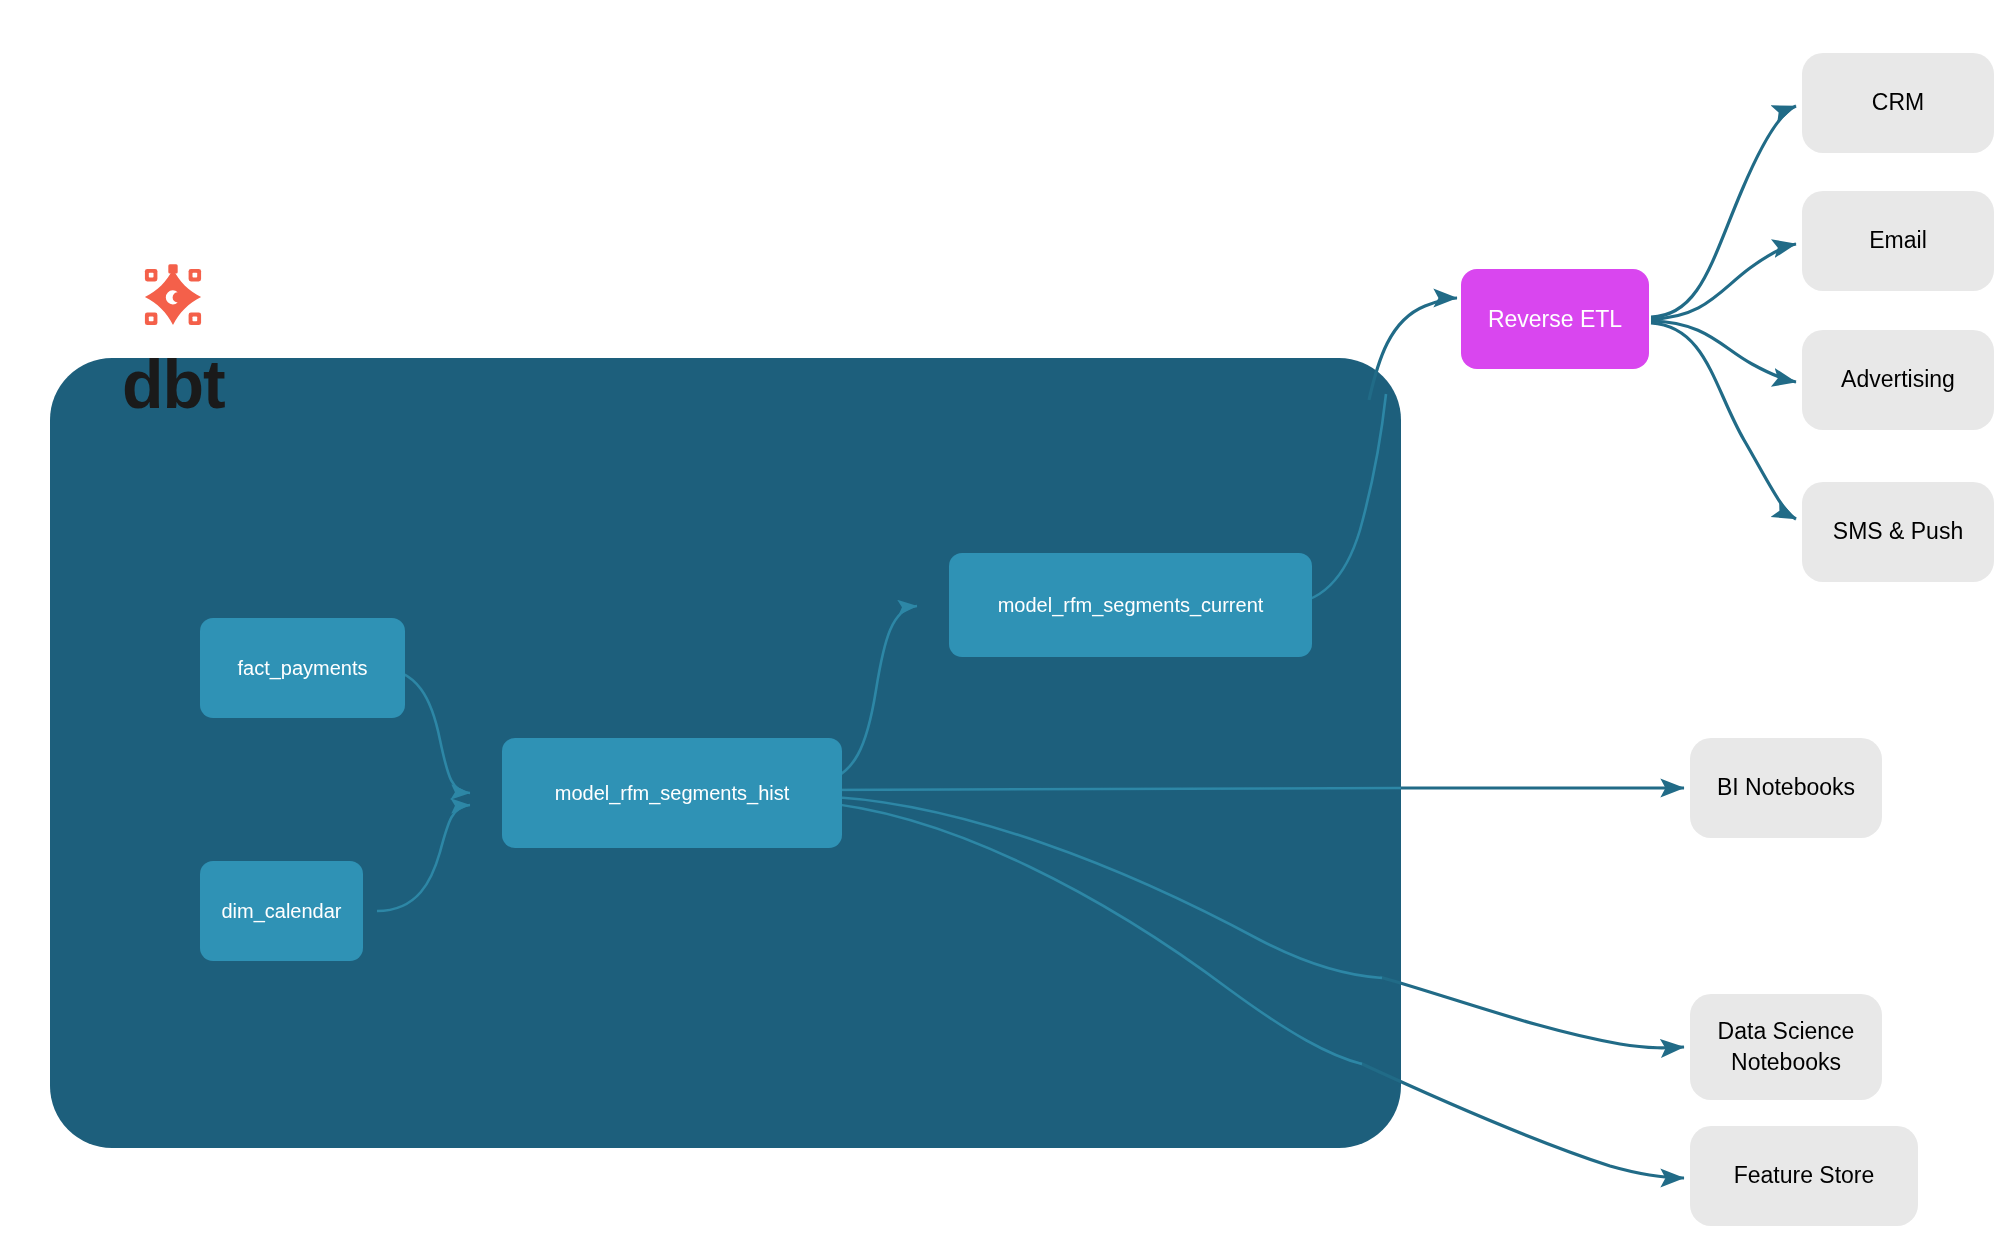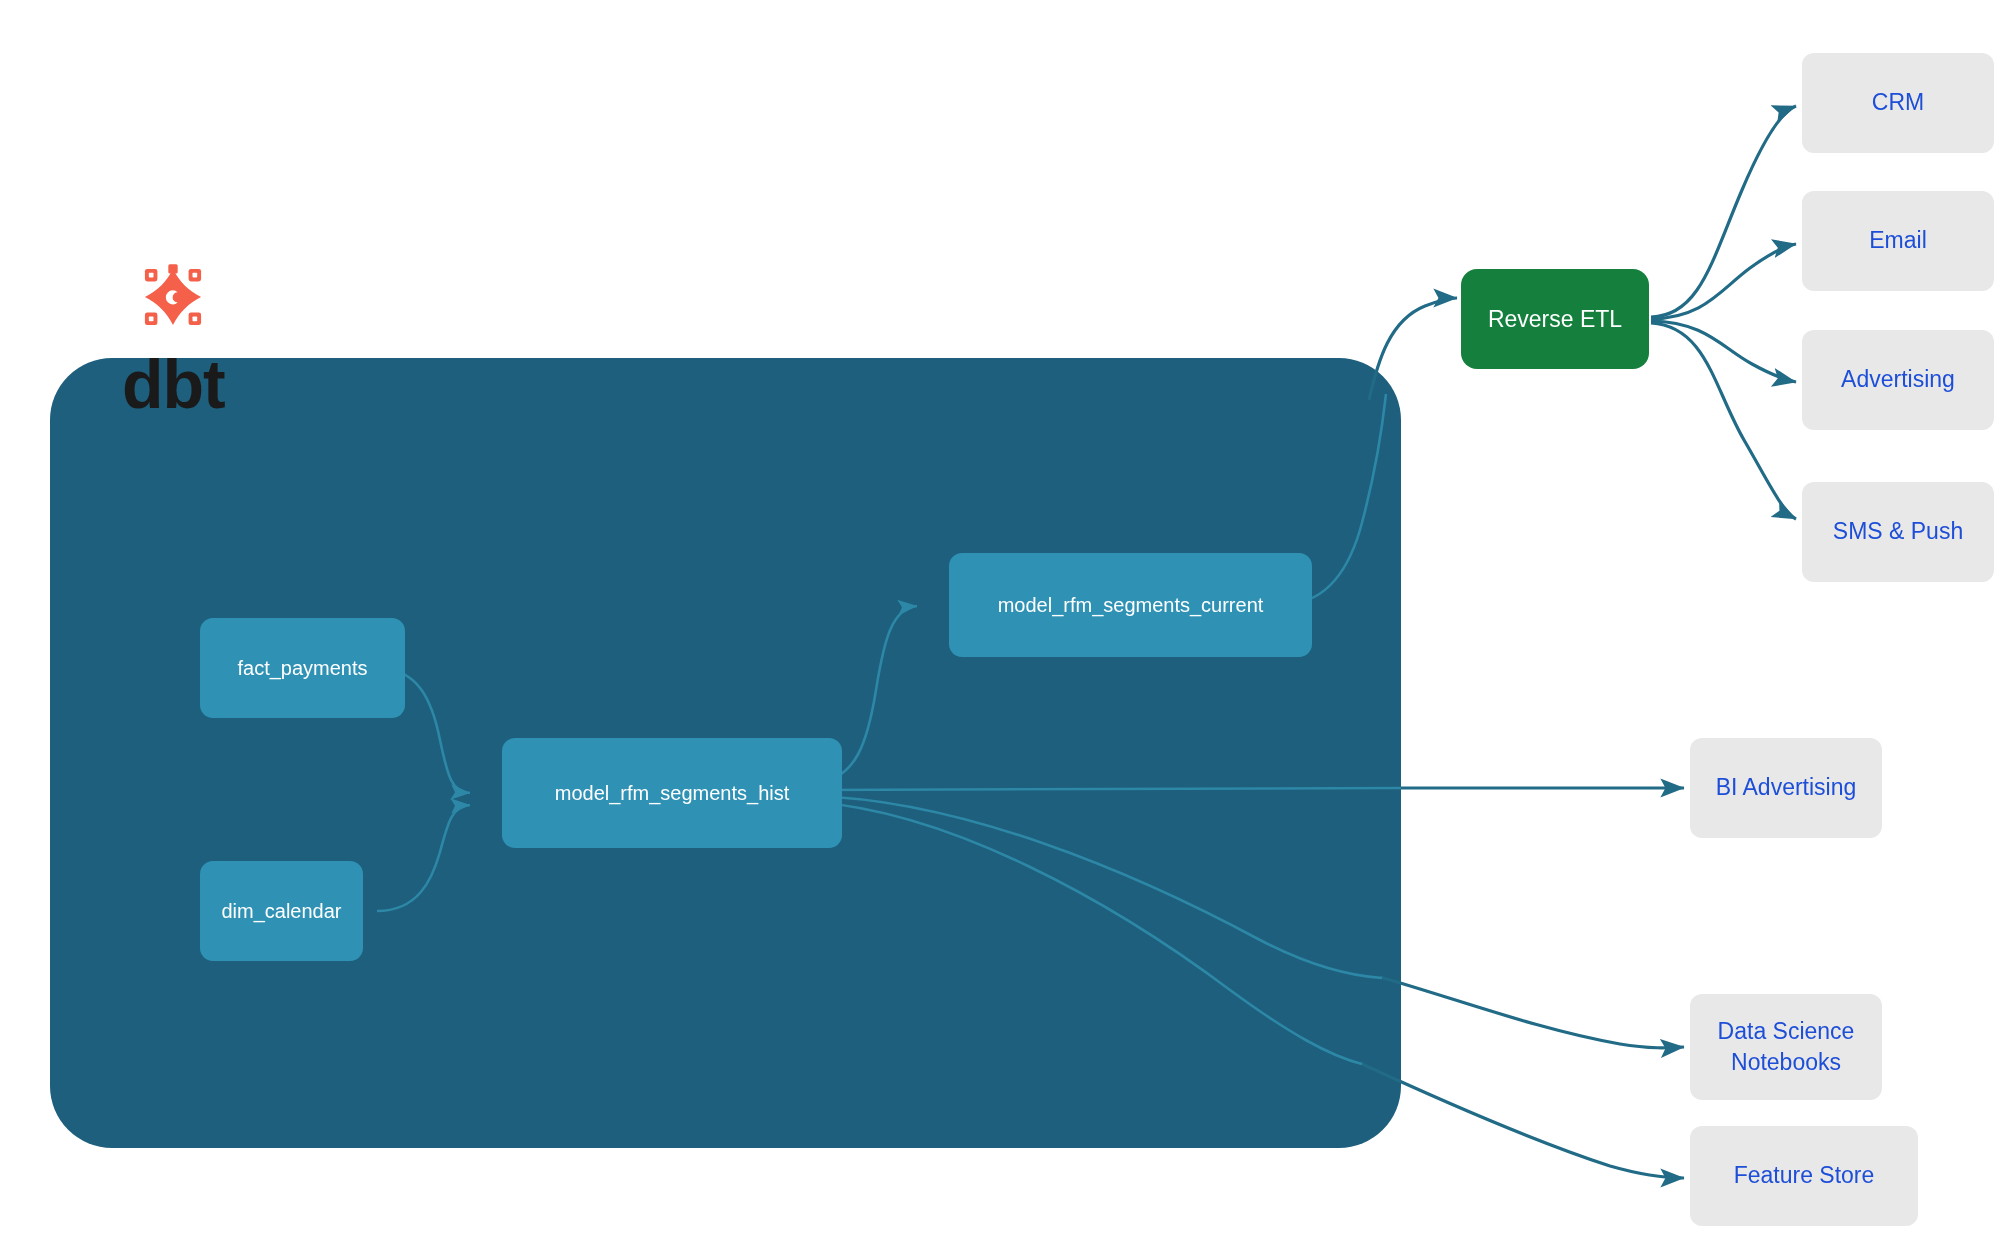--- a/index.html
+++ b/index.html
@@ -67,30 +67,30 @@
     border-radius: 13px;
   }
   .node-model {
     background: #2f92b5;
     color: #ffffff;
     font-size: 20px;
     padding: 14px 20px;
     margin-left: 28px;
   }
   .node-etl {
-    background: #15803d;
+    background: #d946ef;
     color: #ffffff;
     font-size: 23px;
     border-radius: 16px;
   }
   .node-dest {
     background: #e8e8e8;
-    color: #1d4ed8;
+    color: #000000;
     font-size: 23px;
-    border-radius: 12px;
+    border-radius: 21px;
     line-height: 1.35;
   }
 
   
   #node-fact-payments      { left: 172px;  top: 618px;  width: 205px; height: 100px; }
   #node-dim-calendar       { left: 172px;  top: 861px;  width: 163px; height: 100px; }
   #node-rfm-hist           { left: 474px;  top: 738px;  width: 340px; height: 110px; }
   #node-rfm-current        { left: 921px;  top: 553px;  width: 363px; height: 104px; }
   #node-reverse-etl        { left: 1461px; top: 269px;  width: 188px; height: 100px; }
   #dest-crm                { left: 1802px; top: 53px;   width: 192px; height: 100px; }
@@ -193,21 +193,21 @@
     <span>Email</span>
   </div>
   <div class="node node-dest" id="dest-advertising">
     <span>Advertising</span>
   </div>
   <div class="node node-dest" id="dest-sms-push">
     <span>SMS &amp; Push</span>
   </div>
 
   <div class="node node-dest" id="dest-bi-dashboards">
-    <span>BI Advertising</span>
+    <span>BI Notebooks</span>
   </div>
   <div class="node node-dest" id="dest-ds-notebooks">
     <span>
       <span>Data Science</span><br>
       <span>Notebooks</span>
     </span>
   </div>
   <div class="node node-dest" id="dest-feature-store">
     <span>Feature Store</span>
   </div>

